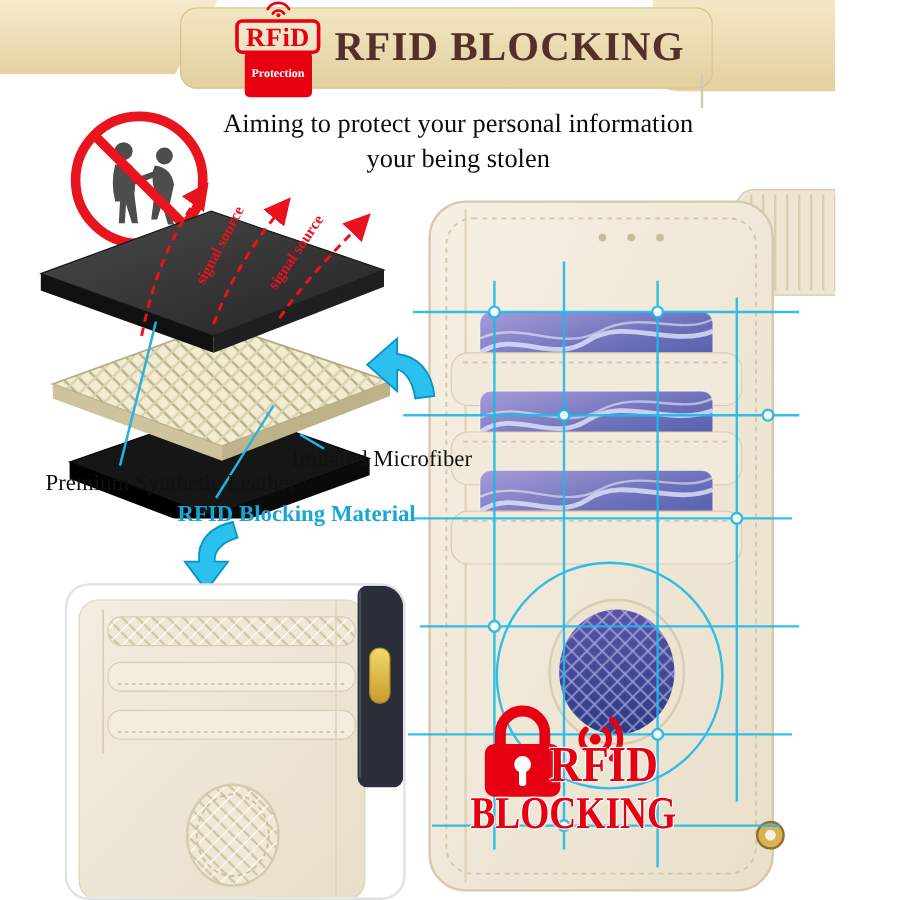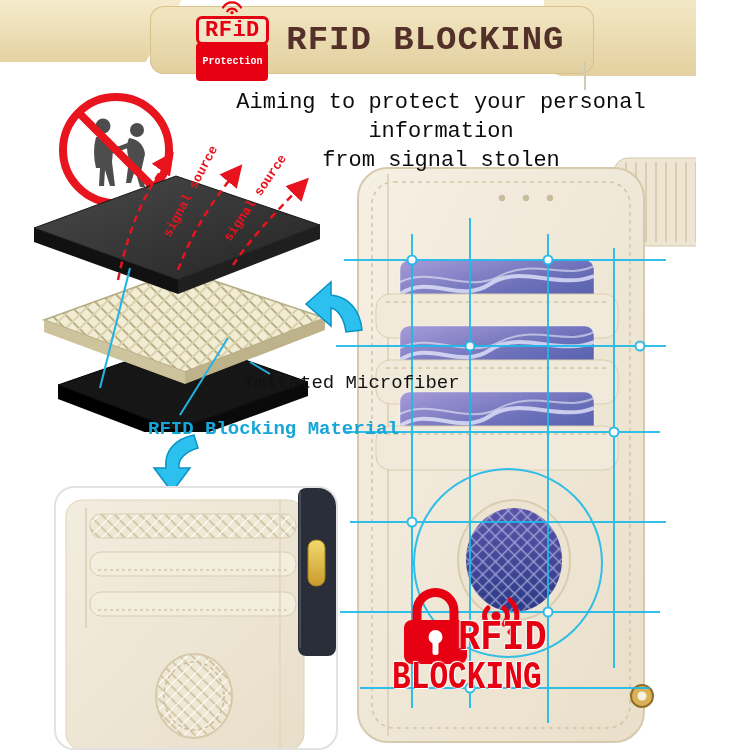--- a/index.html
+++ b/index.html
@@ -1,17 +1,17 @@
 <!DOCTYPE html>
 <html><head>
 <meta charset="utf-8">
 <style>
   html,body{margin:0;padding:0;background:#fff;}
   .stage{position:relative;width:696px;height:750px;background:#ffffff;overflow:hidden;
-         font-family:Liberation Mono, monospace;}
+         font-family:Liberation Serif, serif;}
 
   
   .deco-tl{position:absolute;left:0;top:0;width:182px;height:62px;
            background:linear-gradient(#f5ebcd,#e6d2a2);
            clip-path:polygon(0 0,100% 0,80% 100%,0 100%);}
   .deco-tr{position:absolute;right:0;top:0;width:152px;height:76px;
            background:linear-gradient(#f3e8c6,#e4d0a0);border-radius:0 0 0 20px;}
   .banner{position:absolute;left:150px;top:6px;width:444px;height:68px;
           background:linear-gradient(#f2e6c2,#e2cf9e);border-radius:14px;
           box-shadow:inset 0 0 0 1px #d8c28c;display:flex;align-items:center;}
@@ -198,21 +198,21 @@
       <path d="M40,47 Q36,62 40,78 L44,78 L43,96 L48,96 L49,80 L54,96 L59,96 L56,72 Q58,58 54,48 Z"></path>
       <circle cx="81" cy="40" r="7"></circle>
       <path d="M73,48 Q87,50 89,64 L85,82 L89,97 L84,97 L79,80 L75,93 L70,93 L73,70 Q69,56 73,48 Z"></path>
       <path d="M73,55 L57,61" stroke="#4d4d4d" stroke-width="5" stroke-linecap="round" fill="none"></path>
     </g>
     <path d="M24,24 L96,96" stroke="#e8141e" stroke-width="8" stroke-linecap="round"></path>
   </svg>
 
   <div class="intro">
     <div>Aiming to protect your personal information</div>
-    <div>from signal stolen</div>
+    <div>your being stolen</div>
   </div>
 
   <svg class="layers-svg" viewBox="0 0 350 302">
     <defs>
       <linearGradient id="lg-leather" x1="0" y1="0" x2="1" y2="1">
         <stop offset="0" stop-color="#4a4a4a"></stop>
           <stop offset="1" stop-color="#242424"></stop>
       </linearGradient>
       <pattern id="pat-mesh" width="10" height="10" patternUnits="userSpaceOnUse" patternTransform="rotate(45)">
         <rect width="10" height="10" fill="#f1ecd2"></rect>
@@ -253,20 +253,21 @@
     <text x="152" y="108" transform="rotate(-62 152 108)" font-size="13" font-weight="bold" fill="#e8131d">signal source</text>
     <text x="212" y="112" transform="rotate(-56 212 112)" font-size="13" font-weight="bold" fill="#e8131d">signal source</text>
 
     <g stroke="#25b2e2" stroke-width="2" fill="none">
       <path d="M112,138 L82,258"></path>
       <path d="M210,208 L162,285"></path>
       <path d="M232,232 L252,244"></path>
     </g>
   </svg>
 
+  <div class="layer-label label-leather">Premium Synthetic Leather</div>
   <div class="layer-label label-microfiber">Imitated Microfiber</div>
   <div class="layer-label label-rfid">RFID Blocking Material</div>
 
   <svg class="arrow-left" viewBox="0 0 60 54">
     <path d="M2,24 L27,2 L27,15 C45,17 56,30 58,50 L42,52 C40,37 33,29 27,28 L27,46 Z" fill="#2cc0ee" stroke="#0b93c6" stroke-width="1.5"></path>
   </svg>
   <svg class="arrow-down" viewBox="0 0 54 62">
     <path d="M20,60 L2,36 L14,36 C12,20 22,7 42,3 L46,16 C32,20 26,28 27,36 L38,36 Z" fill="#2cc0ee" stroke="#0b93c6" stroke-width="1.5"></path>
   </svg>
 

